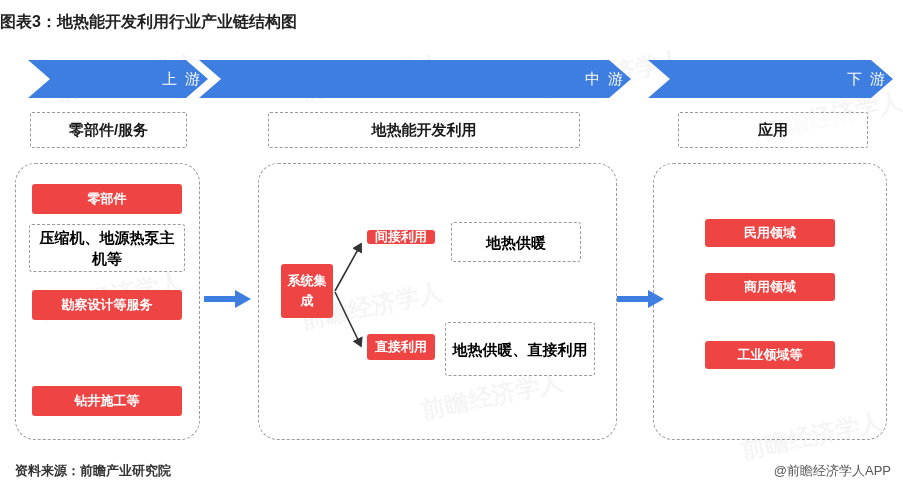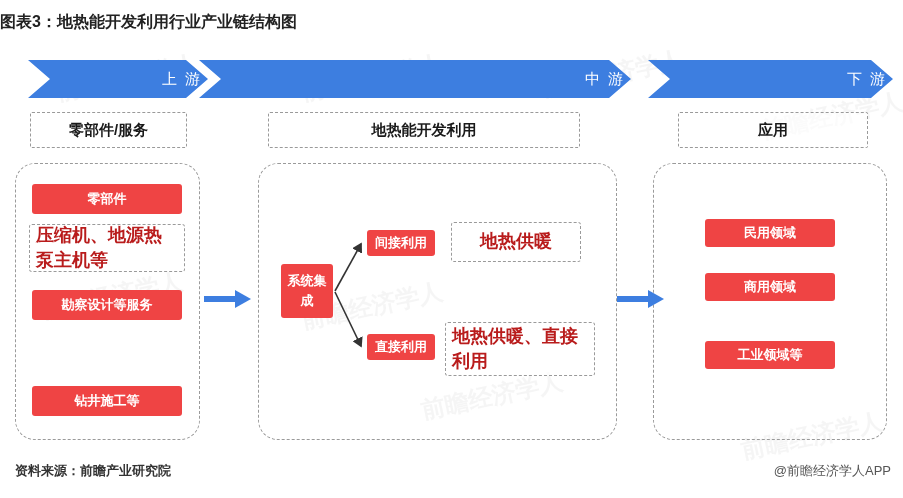--- a/index.html
+++ b/index.html
@@ -25,32 +25,32 @@
   .hdr.r{left:678px;width:188px;}
 
   
   .box{position:absolute;top:163px;height:275px;border:1px dashed #9a9a9a;border-radius:20px;}
   .box.l{left:15px;width:183px;}
   .box.m{left:258px;width:357px;}
   .box.r{left:653px;width:232px;}
 
   .btn{position:absolute;background:#ef4444;color:#fff;font-weight:700;font-size:13px;border-radius:3px;
        display:flex;align-items:center;justify-content:center;text-align:center;line-height:1.35;padding:0 4px;box-sizing:border-box;}
-  .dashbox{position:absolute;border:1px dashed #9a9a9a;color:#b91c1c;font-weight:700;font-size:18px;border-radius:3px;
-       display:flex;align-items:center;justify-content:center;text-align:left;line-height:1.4;padding:0 6px;box-sizing:border-box;background:rgba(255,255,255,.6);}
+  .dashbox{position:absolute;border:1px dashed #9a9a9a;color:#000000;font-weight:700;font-size:15px;border-radius:3px;
+       display:flex;align-items:center;justify-content:center;text-align:center;line-height:1.4;padding:0 6px;box-sizing:border-box;background:rgba(255,255,255,.6);}
 
   
   .li1{left:16px;top:20px;width:150px;height:30px;}
   .li2{left:13px;top:60px;width:156px;height:48px;}
   .li3{left:16px;top:126px;width:150px;height:30px;}
   .li4{left:16px;top:222px;width:150px;height:30px;}
 
   
   .root{left:22px;top:100px;width:52px;height:54px;line-height:1.55;}
-  .tag1{left:108px;top:66px;width:68px;height:26px;}
+  .tag1{left:108px;top:66px;width:68px;height:14px;}
   .tag2{left:108px;top:170px;width:68px;height:26px;}
   .res1{left:192px;top:58px;width:130px;height:40px;}
   .res2{left:186px;top:158px;width:150px;height:54px;}
   .connectors{position:absolute;left:0;top:0;width:100%;height:100%;pointer-events:none;}
 
   
   .ri{left:51px;width:130px;height:28px;}
   .ri1{top:55px;} .ri2{top:109px;} .ri3{top:177px;}
 
   

